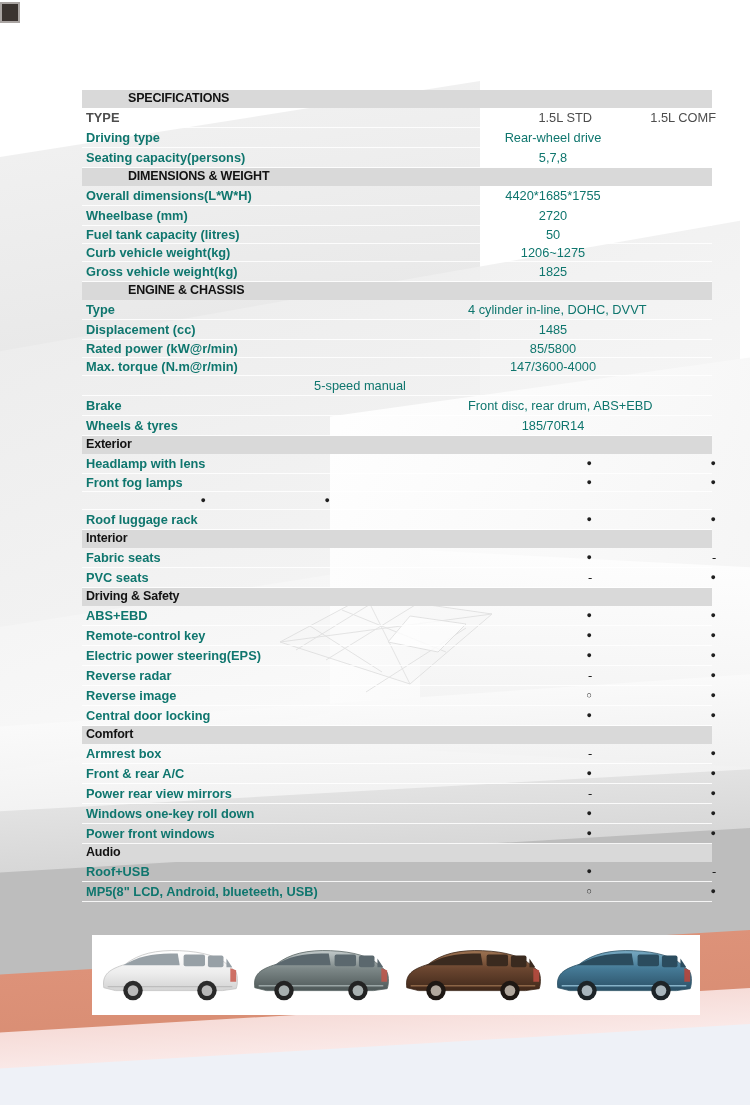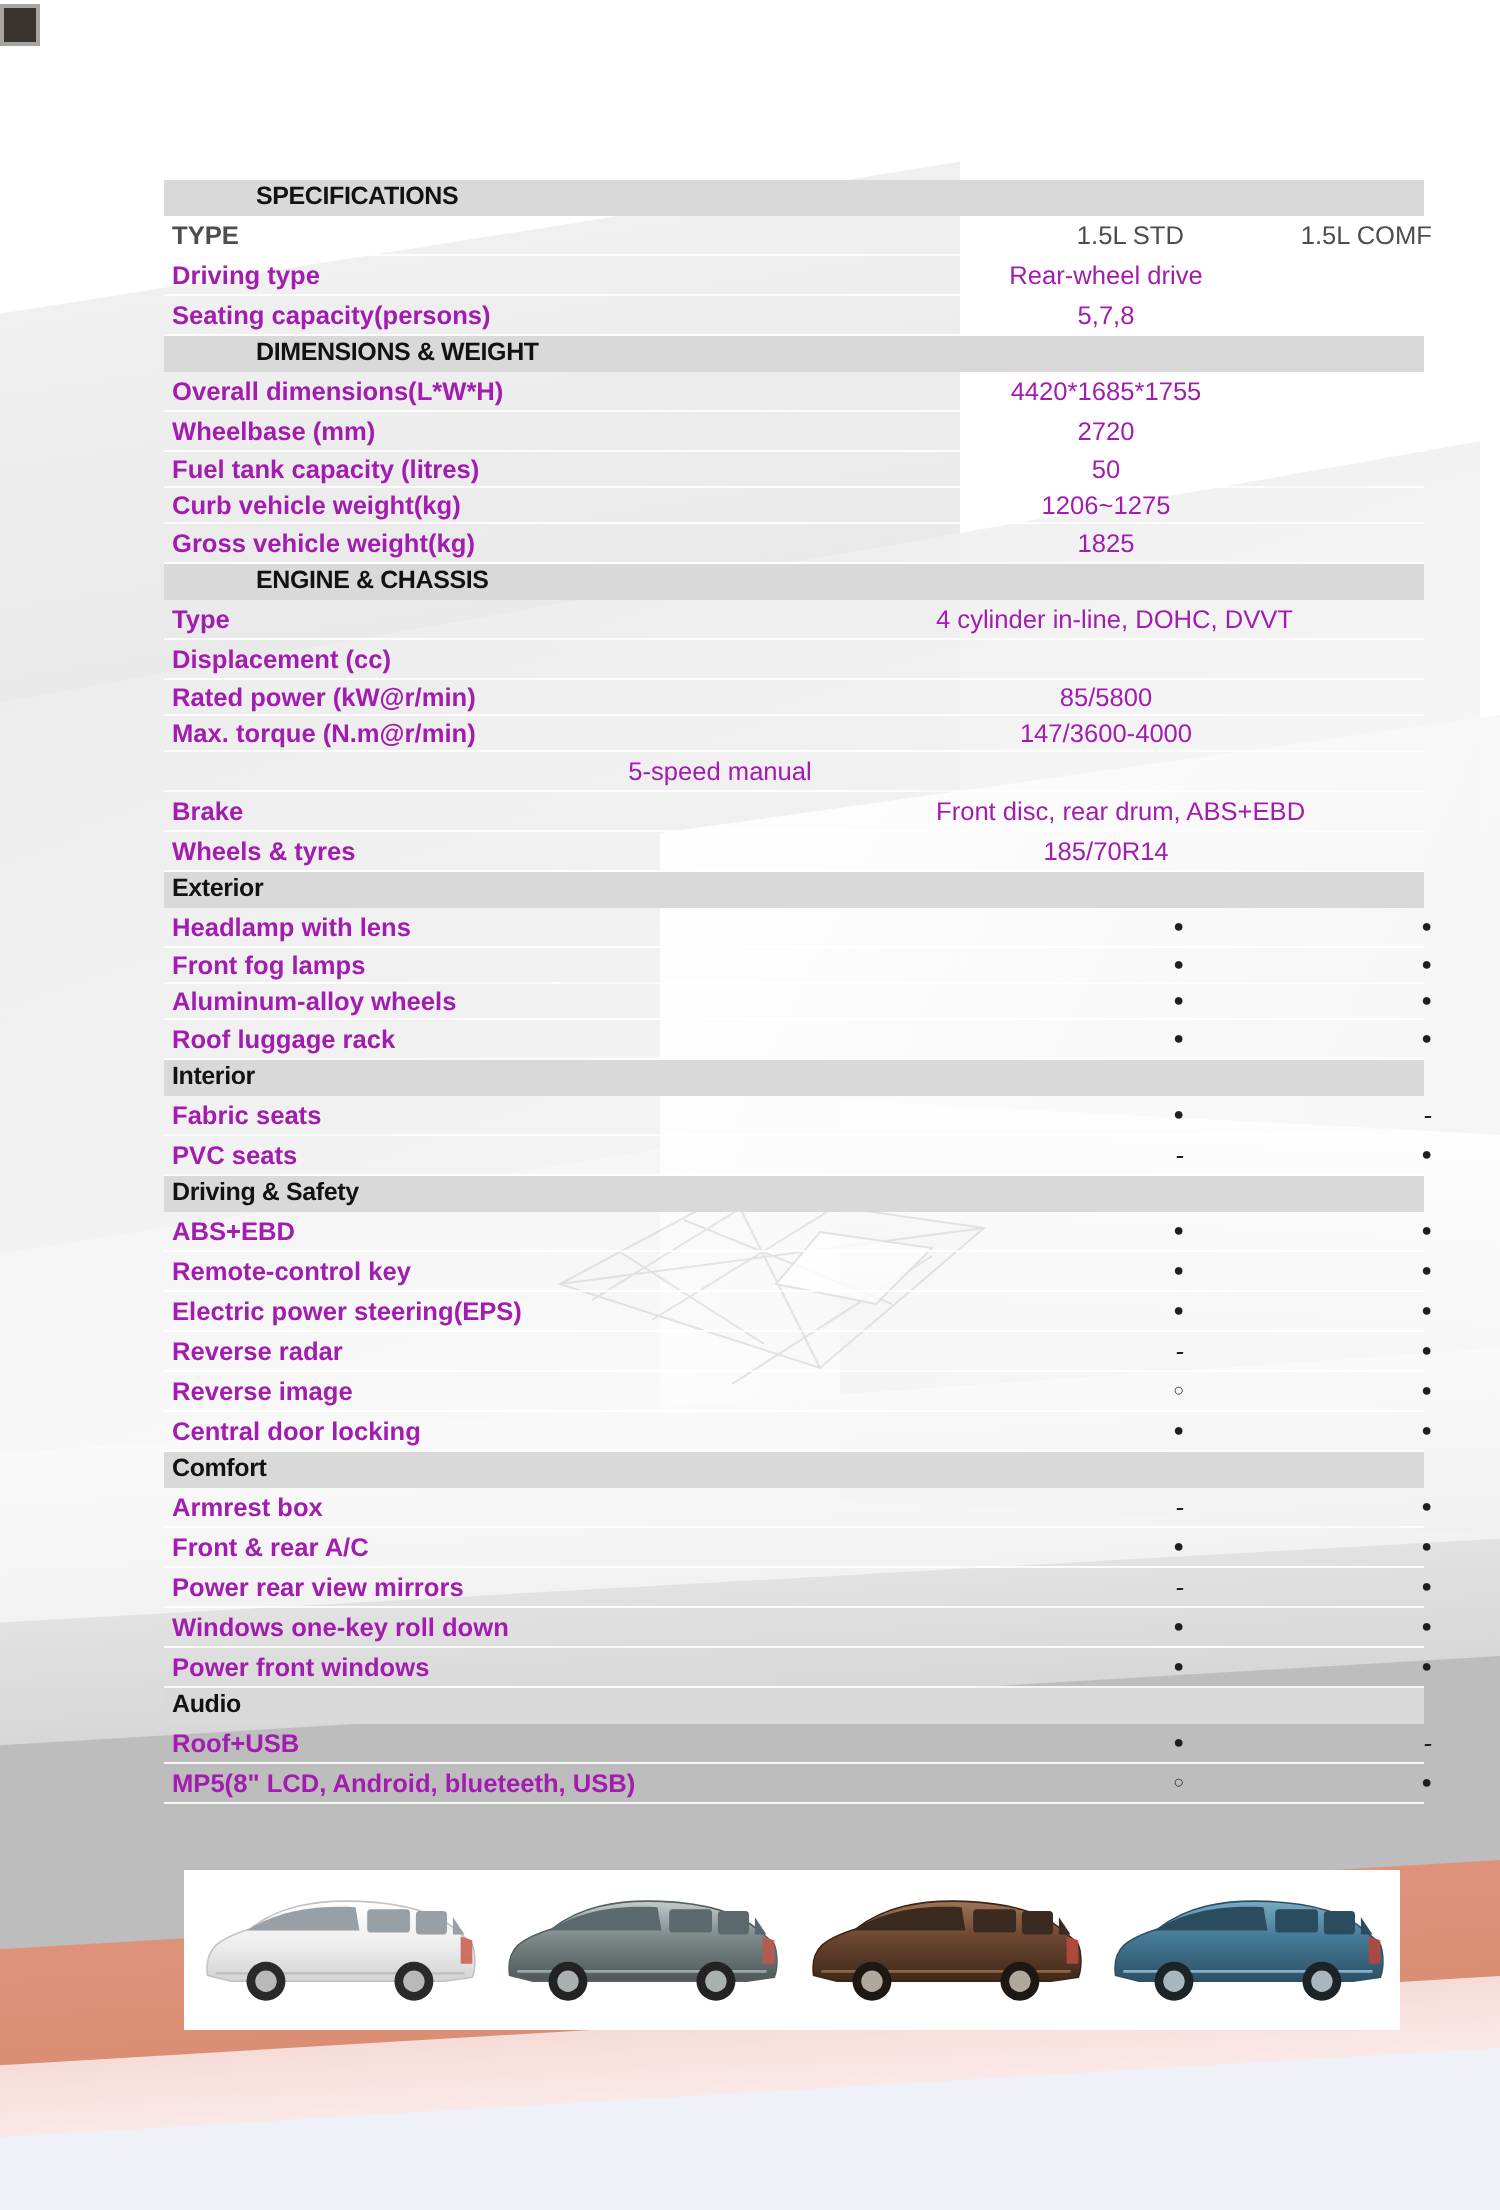--- a/index.html
+++ b/index.html
@@ -171,21 +171,21 @@
     font-size: 12.5px;
     padding-left: 46px;
   }
 
   .row {
     display: flex;
     align-items: center;
     height: 19px;
     border-bottom: 1px solid rgba(255,255,255,0.85);
     font-size: 12.8px;
-    color: #a21caf;
+    color: #0f766e;
     line-height: 14px;
   }
   .row.tight { height: 17px; }
   .row.head-row { color: #4d4d4d; }
 
   .row .label {
     flex: 0 0 382px;
     padding-left: 4px;
     white-space: nowrap;
     overflow: hidden;
@@ -309,20 +309,21 @@
       <span class="colwide">1825</span>
     </div>
 
     <div class="section-head caps">ENGINE &amp; CHASSIS</div>
     <div class="row">
       <span class="label">Type</span>
       <span class="colwide">4 cylinder in-line, DOHC, DVVT</span>
     </div>
     <div class="row">
       <span class="label">Displacement (cc)</span>
+      <span class="colwide">1485</span>
     </div>
     <div class="row tight">
       <span class="label">Rated power (kW@r/min)</span>
       <span class="colwide">85/5800</span>
     </div>
     <div class="row tight">
       <span class="label">Max. torque (N.m@r/min)</span>
       <span class="colwide">147/3600-4000</span>
     </div>
     <div class="row">
@@ -342,21 +343,20 @@
       <span class="label">Headlamp with lens</span>
       <span class="col"><i class="mark dot"></i></span>
       <span class="col"><i class="mark dot"></i></span>
     </div>
     <div class="row tight">
       <span class="label">Front fog lamps</span>
       <span class="col"><i class="mark dot"></i></span>
       <span class="col"><i class="mark dot"></i></span>
     </div>
     <div class="row tight">
-      <span class="label">Aluminum-alloy wheels</span>
       <span class="col"><i class="mark dot"></i></span>
       <span class="col"><i class="mark dot"></i></span>
     </div>
     <div class="row">
       <span class="label">Roof luggage rack</span>
       <span class="col"><i class="mark dot"></i></span>
       <span class="col"><i class="mark dot"></i></span>
     </div>
 
     <div class="section-head">Interior</div>

